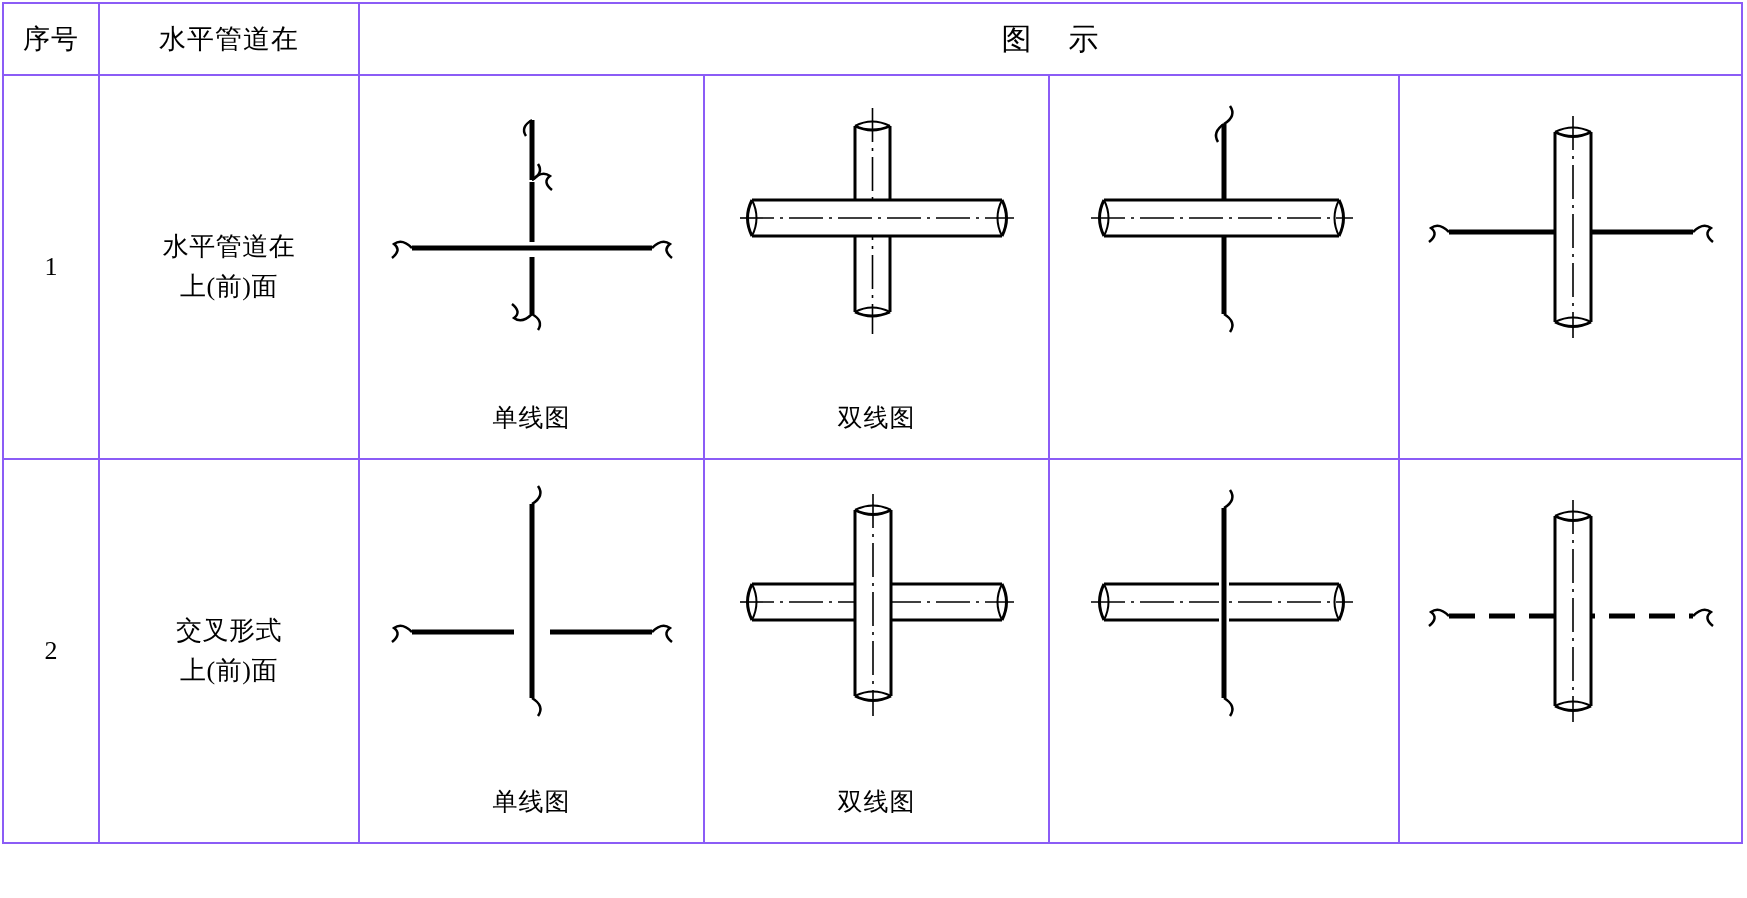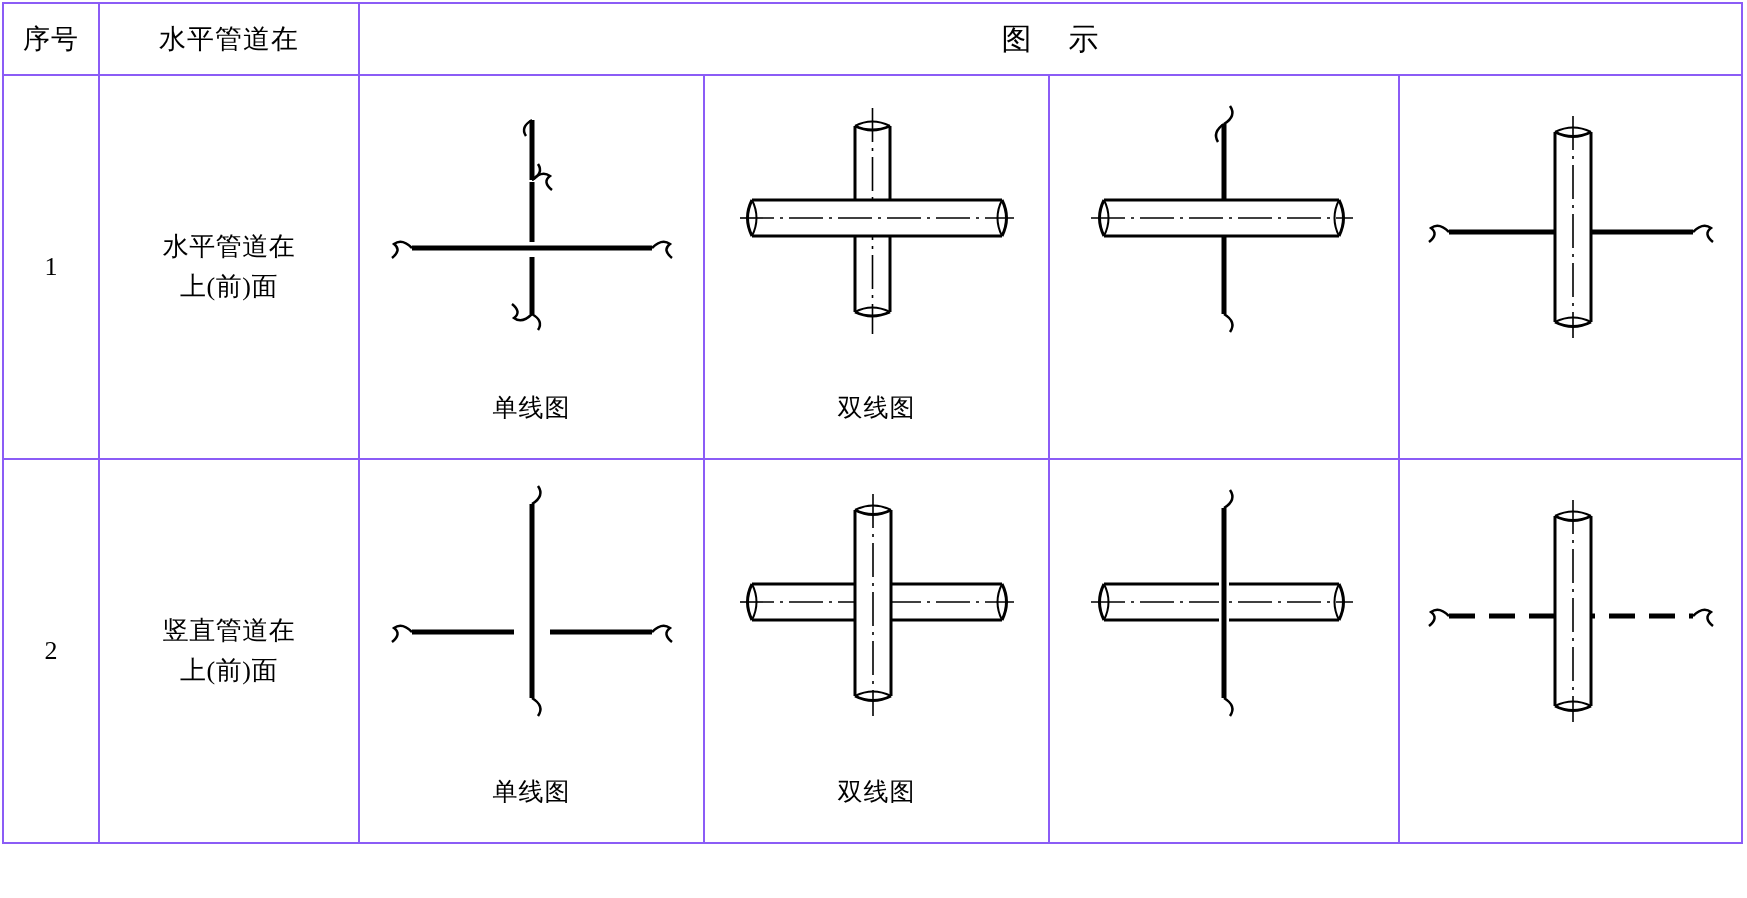--- a/index.html
+++ b/index.html
@@ -70,21 +70,21 @@
     width: 100%;
     height: 300px;
   }
   .fig-wrap svg {
     display: block;
     margin: 0 auto;
   }
   .fig-caption {
     font-size: 25px;
     letter-spacing: 1px;
-    margin-top: 6px;
+    margin-top: 16px;
     height: 40px;
     line-height: 40px;
   }
   .fig-caption.empty { visibility: hidden; }
 </style>
 </head>
 <body>
 
 <div class="sheet">
 <table class="spec">
@@ -213,21 +213,21 @@
         </div>
         <div class="fig-caption empty"></div>
       </div>
     </td>
   </tr>
 
   <tr class="row-body">
     <td class="seq">2</td>
     <td>
       <div class="form-label">
-        <div>竖直管道在</div>
+        <div>交叉形式</div>
         <div>上(前)面</div>
       </div>
     </td>
 
     <td>
       <div class="figcell">
         <div class="fig-wrap">
           <svg width="300" height="270" viewBox="0 0 300 270">
 
             <path d="M30 166 L132 166" stroke="#000" stroke-width="5" fill="none"></path>

